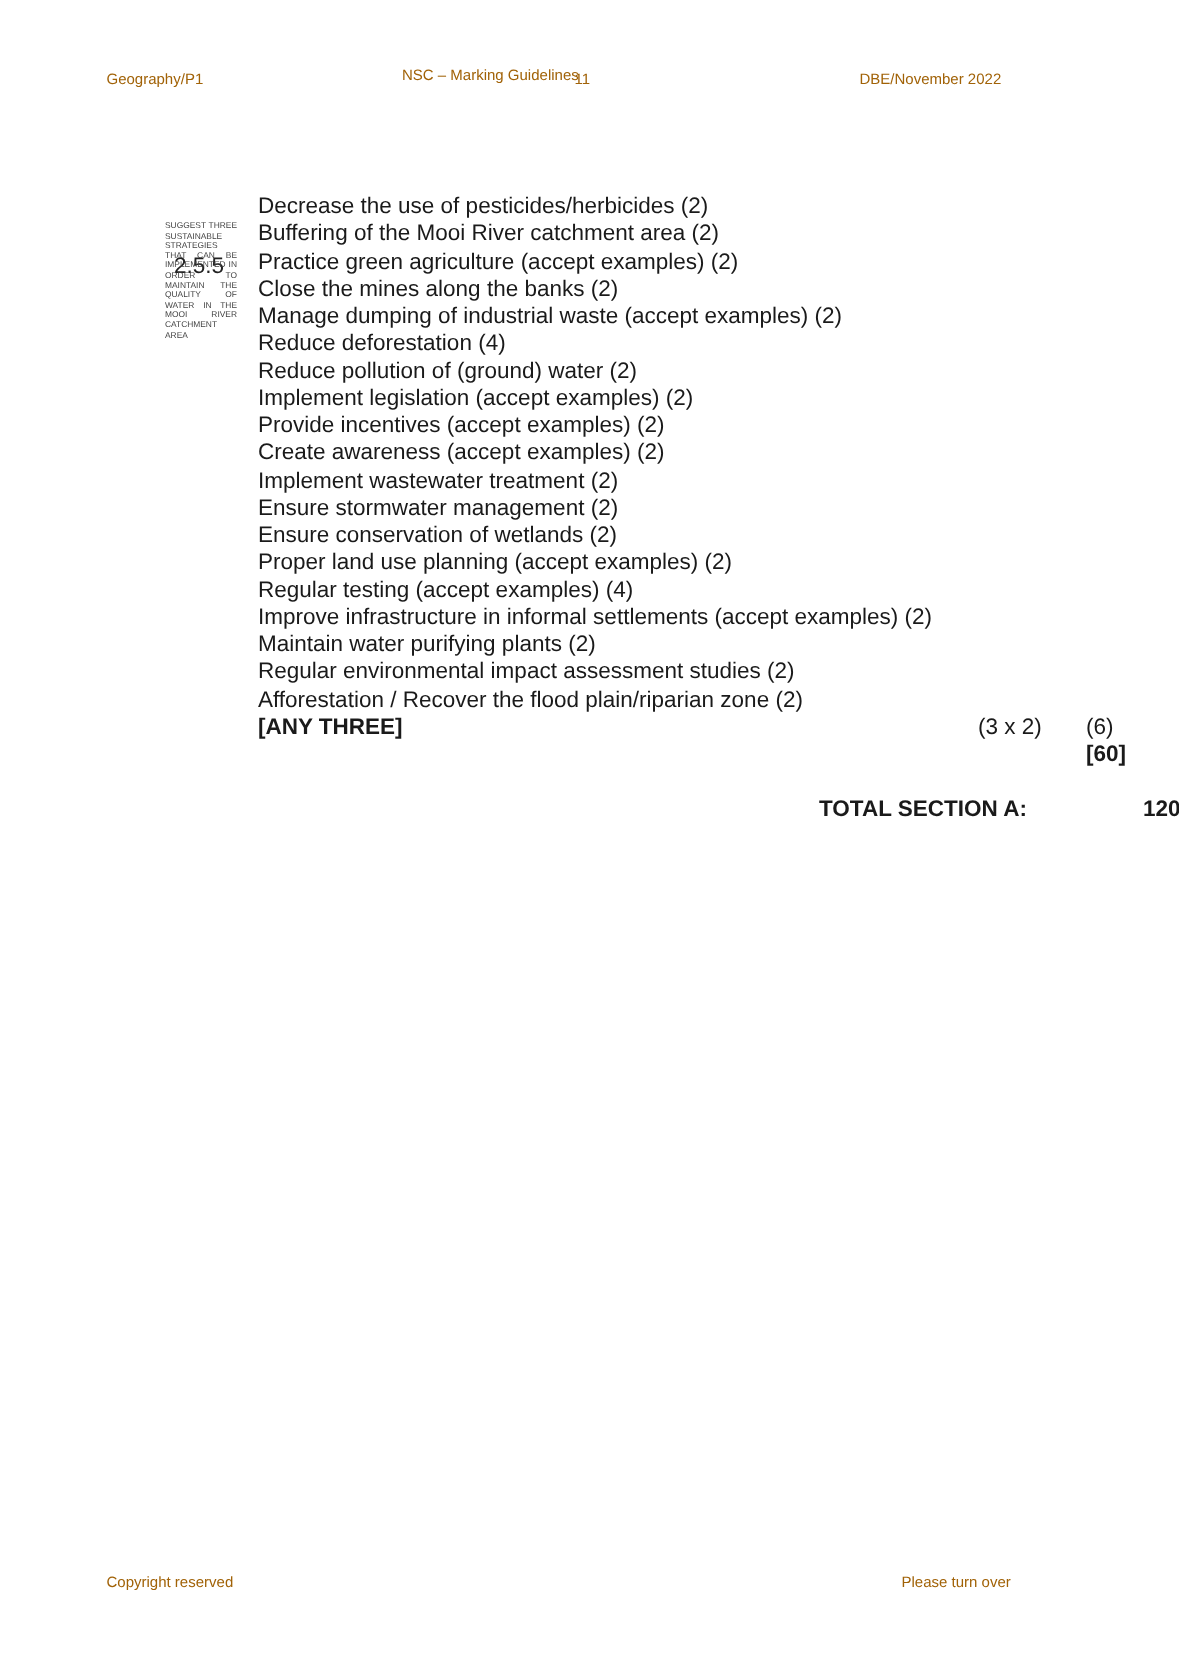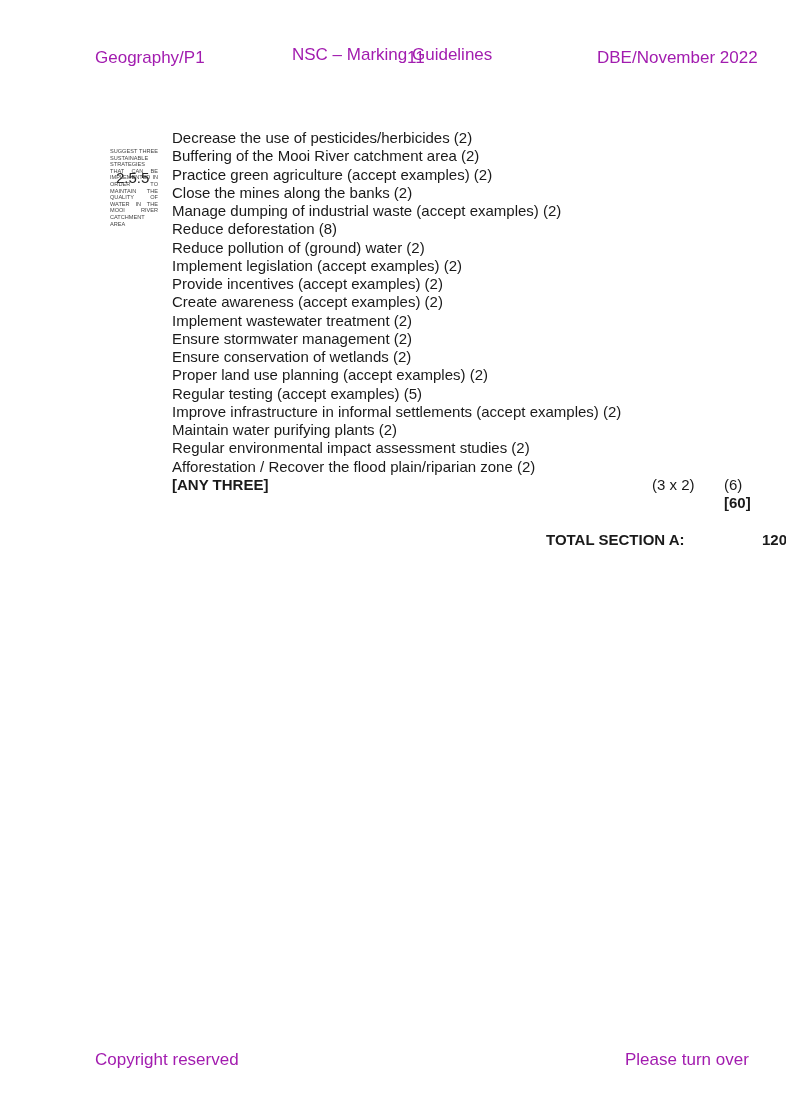--- a/index.html
+++ b/index.html
@@ -1,19 +1,19 @@
 <!DOCTYPE html>
 <html><head>
   <meta charset="utf-8">
   <style>
     html, body { margin: 0; padding: 0; background: #ffffff; }
     body { width: 786px; height: 1113px; position: relative; overflow: hidden;
            font-family: "Liberation Sans", sans-serif; color: #1a1a1a; }
     .abs { position: absolute; white-space: nowrap; }
-    .hdr { font-size: 17px; color: #a21caf; margin-left: 24px; }
+    .hdr { font-size: 10px; color: #a16207; }
     .qnum { font-size: 15px; color: #222; margin-top: 40px; }
     .qlabel { position: absolute; left: 110px; top: 148px; width: 48px;
               font-size: 5.6px; line-height: 6.6px; color: #444;
               text-align: justify; text-transform: uppercase; letter-spacing: 0; white-space: normal; }
     .list { position: absolute; left: 172px; top: 129px; margin: 0; padding: 0; list-style: none; }
     .list li { font-size: 15px; line-height: 18.25px; height: 18.25px; white-space: nowrap; color: #1a1a1a; }
     .bold { font-weight: bold; }
     .mark { font-size: 15px; }
   </style>
 </head>
@@ -29,30 +29,30 @@
 <div>
   <div class="abs qnum" style="left:116px; top:129px;">2.5.5</div>
   <div class="qlabel">SUGGEST THREE SUSTAINABLE STRATEGIES THAT CAN BE IMPLEMENTED IN ORDER TO MAINTAIN THE QUALITY OF WATER IN THE MOOI RIVER CATCHMENT AREA</div>
 
   <ul class="list">
     <li>Decrease the use of pesticides/herbicides (2)</li>
     <li>Buffering of the Mooi River catchment area (2)</li>
     <li>Practice green agriculture (accept examples) (2)</li>
     <li>Close the mines along the banks (2)</li>
     <li>Manage dumping of industrial waste (accept examples) (2)</li>
-    <li>Reduce deforestation (8)</li>
+    <li>Reduce deforestation (4)</li>
     <li>Reduce pollution of (ground) water (2)</li>
     <li>Implement legislation (accept examples) (2)</li>
     <li>Provide incentives (accept examples) (2)</li>
     <li>Create awareness (accept examples) (2)</li>
     <li>Implement wastewater treatment (2)</li>
     <li>Ensure stormwater management (2)</li>
     <li>Ensure conservation of wetlands (2)</li>
     <li>Proper land use planning (accept examples) (2)</li>
-    <li>Regular testing (accept examples) (5)</li>
+    <li>Regular testing (accept examples) (4)</li>
     <li>Improve infrastructure in informal settlements (accept examples) (2)</li>
     <li>Maintain water purifying plants (2)</li>
     <li>Regular environmental impact assessment  studies (2)</li>
     <li>Afforestation / Recover the flood plain/riparian zone (2)</li>
     <li class="bold">[ANY THREE]</li>
   </ul>
 
   <div class="abs mark" style="left:652px; top:476px;">(3 x 2)</div>
   <div class="abs mark" style="left:724px; top:476px;">(6)</div>
   <div class="abs mark bold" style="left:724px; top:494px;">[60]</div>

